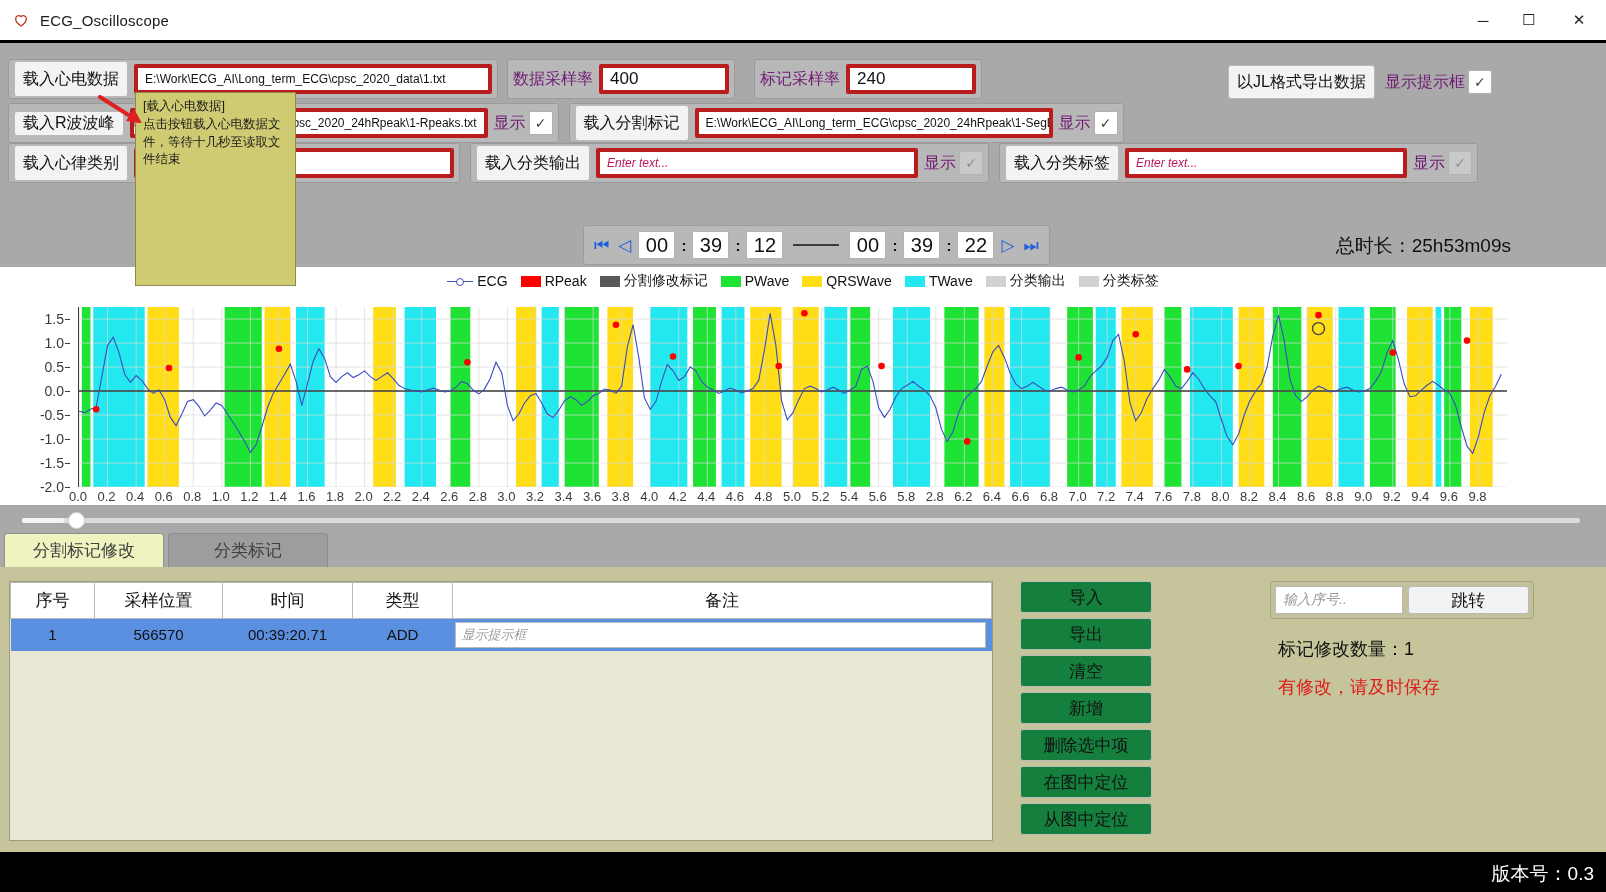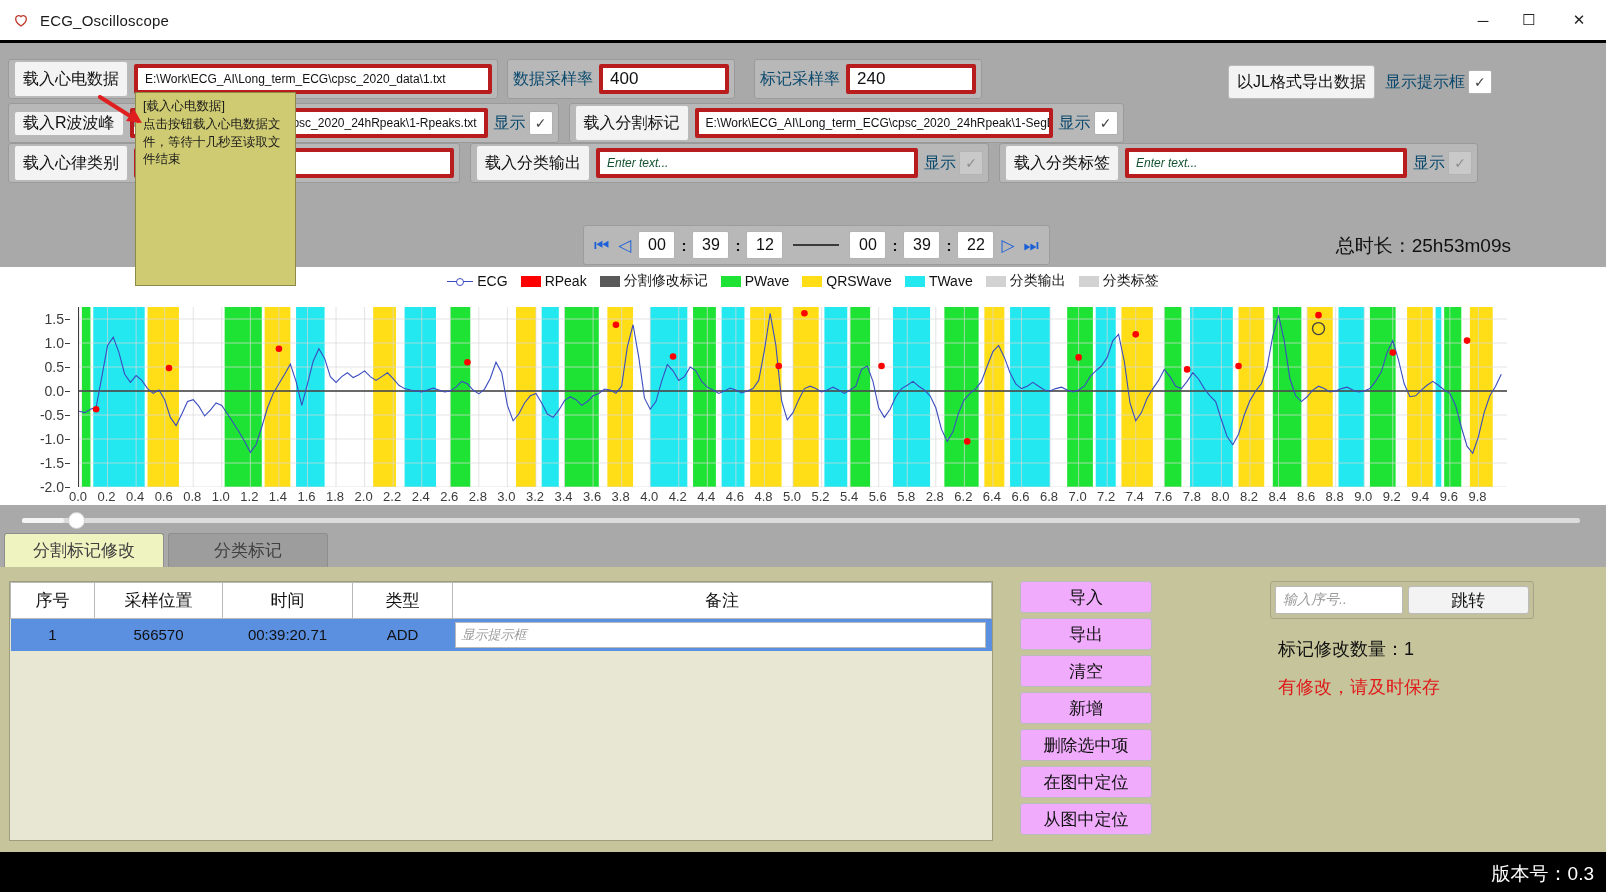--- a/index.html
+++ b/index.html
@@ -39,22 +39,22 @@
     background:#f3f3f3; border:1px solid #b9b9b9; border-radius:3px;
     font-size:16px; color:#101010; padding:5px 8px; white-space:nowrap;
     font-family:"Liberation Sans","DejaVu Sans",sans-serif; line-height:1.25;
   }
   .txt {
     background:#fff; border:4px solid #b91c1c; border-radius:2px;
     height:30px; font-size:12px; color:#111; padding:0 7px;
     display:flex; align-items:center; overflow:hidden; white-space:nowrap;
     font-family:"Liberation Sans","DejaVu Sans",sans-serif;
   }
-  .txt.ph { color:#14532d; font-style:italic; }
-  .lbl { font-size:16px; color:#0c4a6e; white-space:nowrap; }
+  .txt.ph { color:#be185d; font-style:italic; }
+  .lbl { font-size:16px; color:#701a75; white-space:nowrap; }
   .chk {
     width:24px; height:24px; background:#fff; border:1px solid #b0b0b0; border-radius:2px;
     display:flex; align-items:center; justify-content:center; font-size:14px; color:#444;
   }
   .chk.dim { background:#c9c9c9; border-color:#b4b4b4; color:#8d8d8d; }
   .showgrp { display:flex; align-items:center; gap:3px; }
 
   
   .tooltip {
     position:absolute; left:135px; top:92px; width:161px; height:194px;
@@ -67,21 +67,21 @@
   .navrow { position:absolute; left:0; top:223px; width:1606px; height:44px; background:#a9a9a9; }
   .nav {
     position:absolute; left:583px; top:2px; height:40px;
     background:#b8b8b8; border:1px solid #9c9c9c; border-radius:3px;
     display:flex; align-items:center; gap:5px; padding:0 8px;
   }
   .navarrow { color:#1b5fd9; font-size:17px; line-height:1; padding:0 2px; }
   .spin {
     background:#fff; border:1px solid #b3b3b3; border-radius:2px;
     width:37px; height:28px; display:flex; align-items:center; justify-content:center;
-    font-size:16px; color:#111;
+    font-size:20px; color:#111;
   }
   .colon { font-weight:bold; font-size:15px; color:#111; padding:0 1px; }
   .dash { width:46px; height:2px; background:#3b3b3b; margin:0 5px; }
   .total { position:absolute; right:95px; top:10px; font-size:19px; color:#111; white-space:nowrap; }
 
   
   .plotwrap { position:absolute; left:0; top:267px; width:1606px; height:238px; background:#fff; }
   .legend { position:absolute; left:0; top:0; width:1606px; height:28px;
     display:flex; align-items:center; justify-content:center; gap:13px; }
   .lg { display:flex; align-items:center; gap:4px; font-size:14px; color:#111; white-space:nowrap; }
@@ -119,21 +119,21 @@
   table { width:100%; border-collapse:collapse; table-layout:fixed; }
   thead th {
     background:#fff; border:1px solid #b9b9b9; height:36px; font-size:17px; color:#111; font-weight:normal;
   }
   tbody td { height:32px; font-size:15px; color:#111; text-align:center; border:none; }
   tbody tr.sel { background:#5b8fe0; color:#06175c; }
   .cellinput { background:#fff; border:1px solid #b9b9b9; height:26px; margin:2px 6px 2px 2px;
     display:flex; align-items:center; padding:0 6px; font-size:13px; color:#9a9a9a; font-style:italic; }
 
   .btncol { position:absolute; left:1020px; top:14px; width:132px; display:flex; flex-direction:column; gap:5px; }
-  .abtn { background:#f0abfc; border:1px solid #bbb; border-radius:3px; height:32px;
+  .abtn { background:#15803d; border:1px solid #bbb; border-radius:3px; height:32px;
     display:flex; align-items:center; justify-content:center; font-size:17px; color:#111; }
 
   .rightcol { position:absolute; left:1270px; top:14px; width:320px; }
   .jumpgrp { background:#c2c19b; border:1px solid #a5a487; border-radius:3px; padding:4px;
     display:flex; gap:5px; width:264px; }
   .jinput { background:#fff; border:1px solid #b9b9b9; border-radius:2px; height:28px; width:130px;
     display:flex; align-items:center; padding:0 7px; font-size:14px; color:#9a9a9a; font-style:italic; }
   .jbtn { background:#f3f3f3; border:1px solid #bbb; border-radius:3px; height:28px; width:124px;
     display:flex; align-items:center; justify-content:center; font-size:17px; color:#111; }
   .cnt { margin-top:18px; margin-left:8px; font-size:18px; color:#111; }

